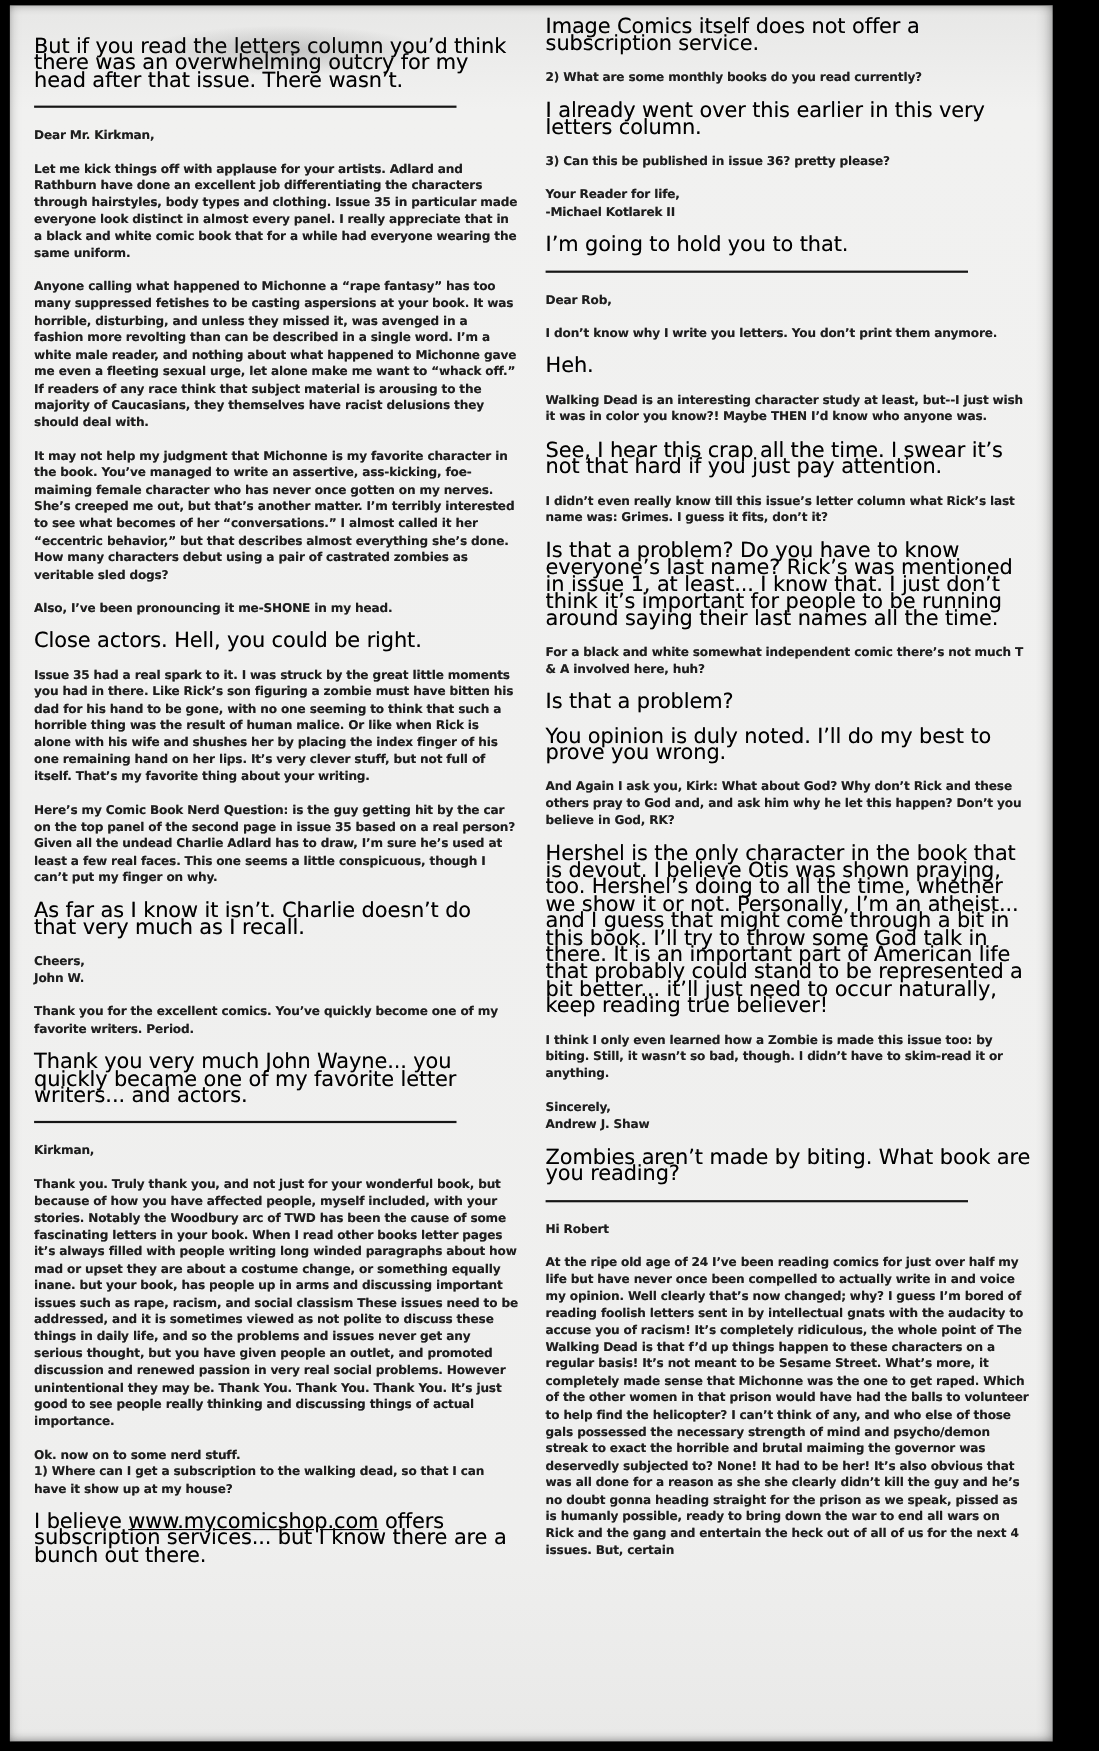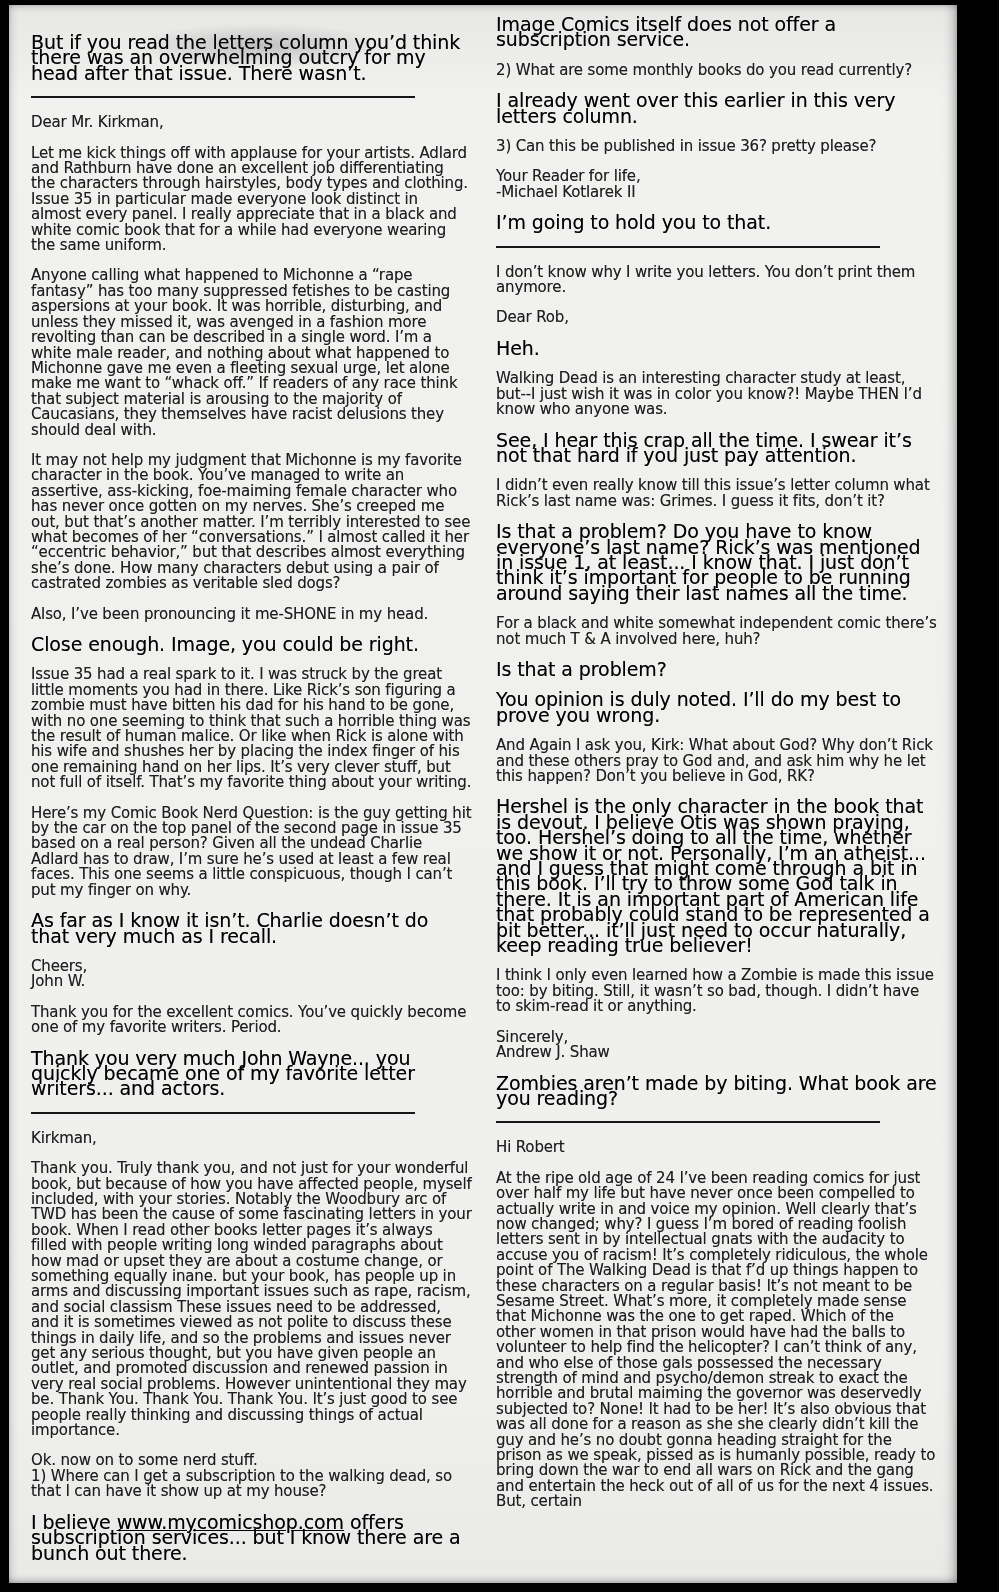--- a/index.html
+++ b/index.html
@@ -31,26 +31,27 @@
   }
   .columns {
     display: flex;
     gap: 24px;
     padding: 12px 20px 0 22px;
   }
   .col { width: 450px; }
   .col-left { padding-top: 18px; }
   .col p {
     margin: 0 0 15px 0;
-    font-size: 15px;
+    font-size: 11px;
     line-height: 15.4px;
     color: #1e1e1e;
     white-space: pre-line;
     letter-spacing: -0.15px;
     text-shadow: 0 0 0.5px rgba(0,0,0,0.45);
+    font-weight: bold;
   }
   .col p.reply {
     font-weight: normal;
     color: #000;
     font-size: 19px;
     letter-spacing: -0.1px;
   }
   .rule {
     height: 0;
     border-top: 2px solid #161616;
@@ -66,21 +67,21 @@
   <div class="smudge"></div>
   <div class="columns">
     <div class="col col-left" id="col-left">
         <p class="reply">But if you read the letters column you’d think there was an overwhelming outcry for my head after that issue.  There wasn’t.</p>
         <div class="rule"></div>
         <p class="letter">Dear Mr. Kirkman,</p>
         <p class="letter">Let me kick things off with applause for your artists. Adlard and Rathburn have done an excellent job differentiating the characters through hairstyles, body types and clothing. Issue 35 in particular made everyone look distinct in almost every panel. I really appreciate that in a black and white comic book that for a while had everyone wearing the same uniform.</p>
         <p class="letter">Anyone calling what happened to Michonne a “rape fantasy” has too many suppressed fetishes to be casting aspersions at your book. It was horrible, disturbing, and unless they missed it, was avenged in a fashion more revolting than can be described in a single word. I’m a white male reader, and nothing about what happened to Michonne gave me even a fleeting sexual urge, let alone make me want to “whack off.” If readers of any race think that subject material is arousing to the majority of Caucasians, they themselves have racist delusions they should deal with.</p>
         <p class="letter">It may not help my judgment that Michonne is my favorite character in the book. You’ve managed to write an assertive, ass-kicking, foe-maiming female character who has never once gotten on my nerves. She’s creeped me out, but that’s another matter. I’m terribly interested to see what becomes of her “conversations.” I almost called it her “eccentric behavior,” but that describes almost everything she’s done. How many characters debut using a pair of castrated zombies as veritable sled dogs?</p>
         <p class="letter">Also, I’ve been pronouncing it me-SHONE in my head.</p>
-        <p class="reply">Close enough.  Image, you could be right.</p>
+        <p class="reply">Close actors.  Hell, you could be right.</p>
         <p class="letter">Issue 35 had a real spark to it. I was struck by the great little moments you had in there. Like Rick’s son figuring a zombie must have bitten his dad for his hand to be gone, with no one seeming to think that such a horrible thing was the result of human malice. Or like when Rick is alone with his wife and shushes her by placing the index finger of his one remaining hand on her lips. It’s very clever stuff, but not full of itself. That’s my favorite thing about your writing.</p>
         <p class="letter">Here’s my Comic Book Nerd Question: is the guy getting hit by the car on the top panel of the second page in issue 35 based on a real person? Given all the undead Charlie Adlard has to draw, I’m sure he’s used at least a few real faces.  This one seems a little conspicuous, though I can’t put my finger on why.</p>
         <p class="reply">As far as I know it isn’t.  Charlie doesn’t do that very much as I recall.</p>
         <p class="letter">Cheers,
 John W.</p>
         <p class="letter">Thank you for the excellent comics. You’ve quickly become one of my favorite writers. Period.</p>
         <p class="reply">Thank you very much John Wayne... you quickly became one of my favorite letter writers... and actors.</p>
         <div class="rule"></div>
         <p class="letter">Kirkman,</p>
         <p class="letter">Thank you. Truly thank you, and not just for your wonderful book, but because of how you have affected people, myself included, with your stories. Notably the Woodbury arc of TWD has been the cause of some fascinating letters in your book. When I read other books letter pages it’s always filled with people writing long winded paragraphs about how mad or upset they are about a costume change, or something equally inane. but your book, has people up in arms and discussing important issues such as rape, racism, and social classism These issues need to be addressed, and it is sometimes viewed as not polite to discuss these things in daily life, and so the problems and issues never get any serious thought, but you have given people an outlet, and promoted discussion and renewed passion in very real social problems. However unintentional they may be. Thank You. Thank You. Thank You. It’s just good to see people really thinking and discussing things of actual importance.</p>
@@ -90,22 +91,22 @@
       </div>
     <div class="col col-right" id="col-right">
         <p class="reply">Image Comics itself does not offer a subscription service.</p>
         <p class="letter">2) What are some monthly books do you read currently?</p>
         <p class="reply">I already went over this earlier in this very letters column.</p>
         <p class="letter">3) Can this be published in issue 36? pretty please?</p>
         <p class="letter">Your Reader for life,
 -Michael Kotlarek II</p>
         <p class="reply">I’m going to hold you to that.</p>
         <div class="rule"></div>
+        <p class="letter">Dear Rob,</p>
         <p class="letter">I don’t know why I write you letters. You don’t print them anymore.</p>
-        <p class="letter">Dear Rob,</p>
         <p class="reply">Heh.</p>
         <p class="letter">Walking Dead is an interesting character study at least, but--I just wish it was in color you know?! Maybe THEN I’d know who anyone was.</p>
         <p class="reply">See, I hear this crap all the time.  I swear it’s not that hard if you just pay attention.</p>
         <p class="letter">I didn’t even really know till this issue’s letter column what Rick’s last name was: Grimes. I guess it fits, don’t it?</p>
         <p class="reply">Is that a problem?  Do you have to know everyone’s last name?  Rick’s was mentioned in issue 1, at least... I know that.  I just don’t think it’s important for people to be running around saying their last names all the time.</p>
         <p class="letter">For a black and white somewhat independent comic there’s not much T &amp; A involved here, huh?</p>
         <p class="reply">Is that a problem?</p>
         <p class="reply">You opinion is duly noted.  I’ll do my best to prove you wrong.</p>
         <p class="letter">And Again I ask you, Kirk: What about God? Why don’t Rick and these others pray to God and, and ask him why he let this happen? Don’t you believe in God, RK?</p>
         <p class="reply">Hershel is the only character in the book that is devout.  I believe Otis was shown praying, too.  Hershel’s doing to all the time, whether we show it or not.  Personally, I’m an atheist... and I guess that might come through a bit in this book.  I’ll try to throw some God talk in there.  It is an important part of American life that probably could stand to be represented a bit better... it’ll just need to occur naturally, keep reading true believer!</p>

